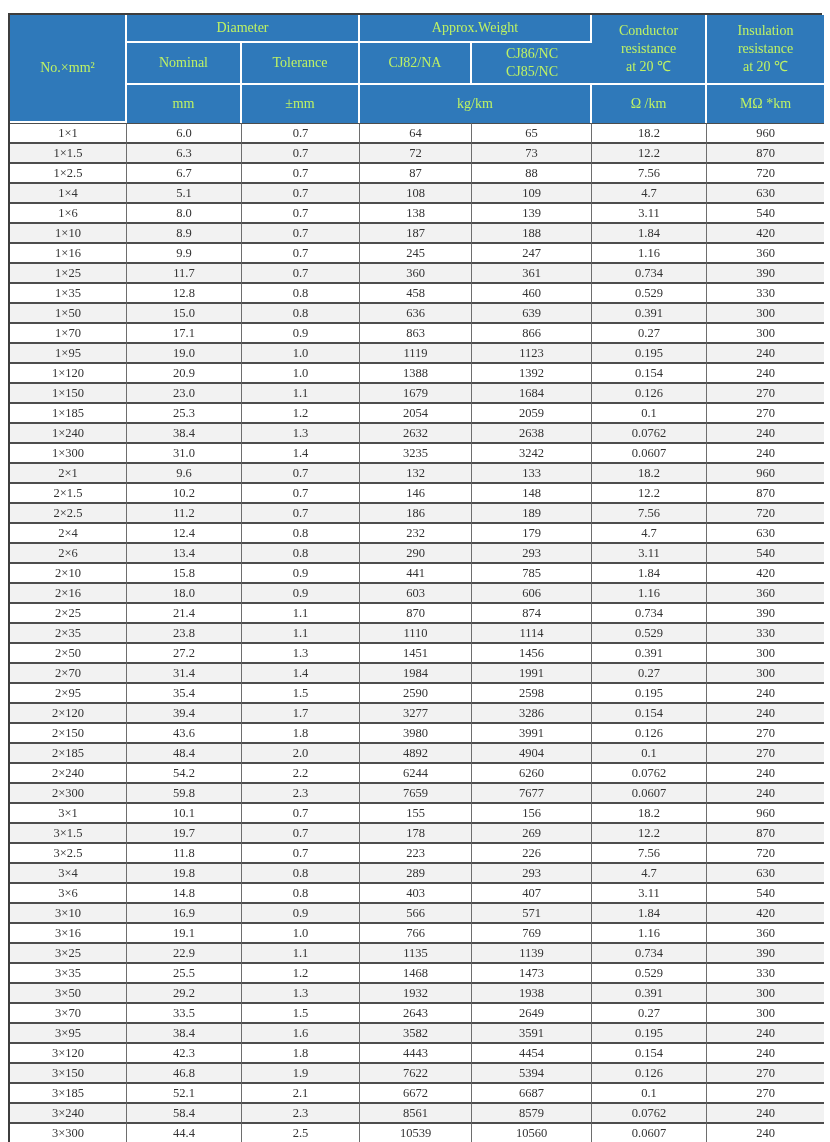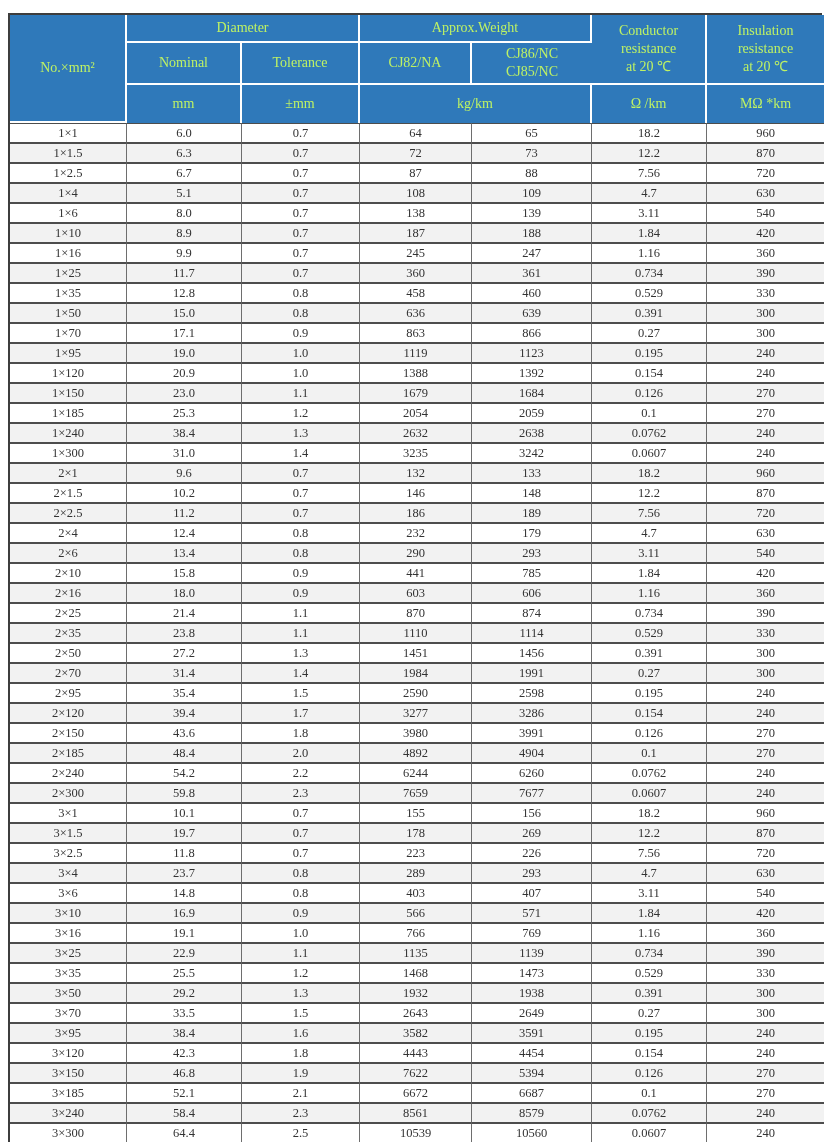--- a/index.html
+++ b/index.html
@@ -426,21 +426,21 @@
           <td>3×2.5</td>
           <td>11.8</td>
           <td>0.7</td>
           <td>223</td>
           <td>226</td>
           <td>7.56</td>
           <td>720</td>
         </tr>
         <tr class="alt">
           <td>3×4</td>
-          <td>23.7</td>
+          <td>19.8</td>
           <td>0.8</td>
           <td>289</td>
           <td>293</td>
           <td>4.7</td>
           <td>630</td>
         </tr>
         <tr>
           <td>3×6</td>
           <td>14.8</td>
           <td>0.8</td>
@@ -543,21 +543,21 @@
           <td>3×240</td>
           <td>58.4</td>
           <td>2.3</td>
           <td>8561</td>
           <td>8579</td>
           <td>0.0762</td>
           <td>240</td>
         </tr>
         <tr>
           <td>3×300</td>
-          <td>64.4</td>
+          <td>44.4</td>
           <td>2.5</td>
           <td>10539</td>
           <td>10560</td>
           <td>0.0607</td>
           <td>240</td>
         </tr>
       </tbody>
   </table>
 </div>
 

